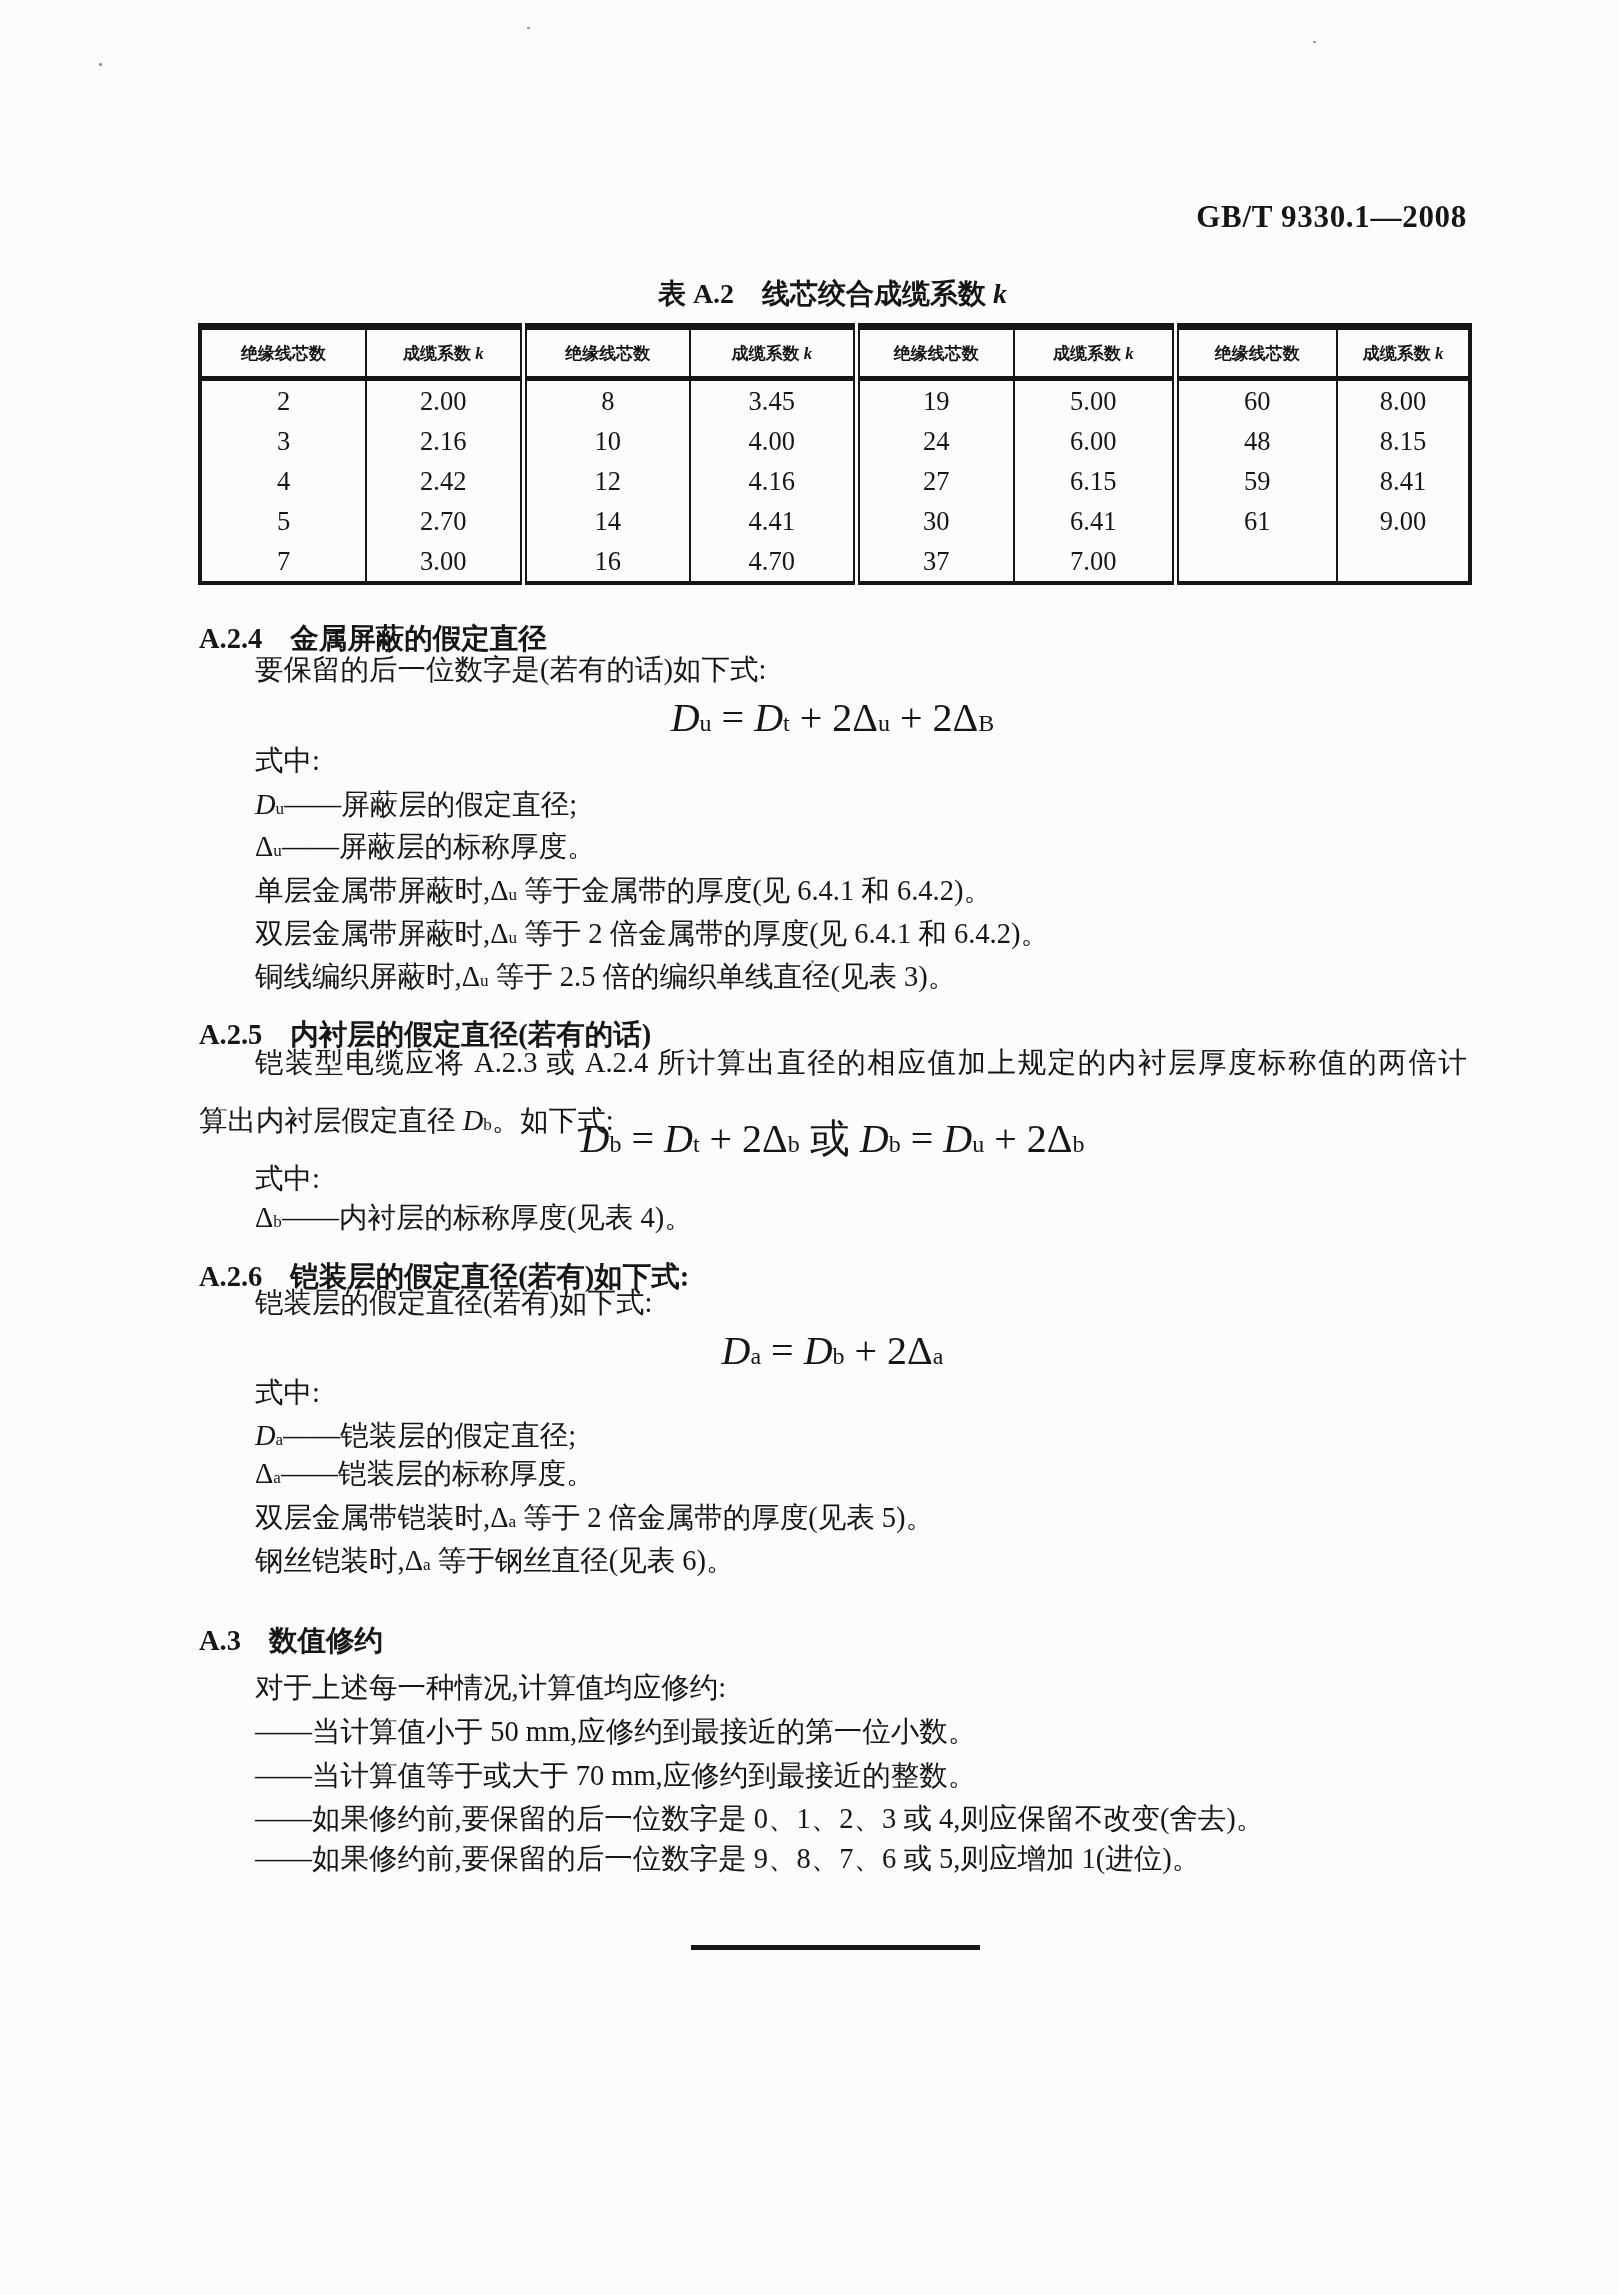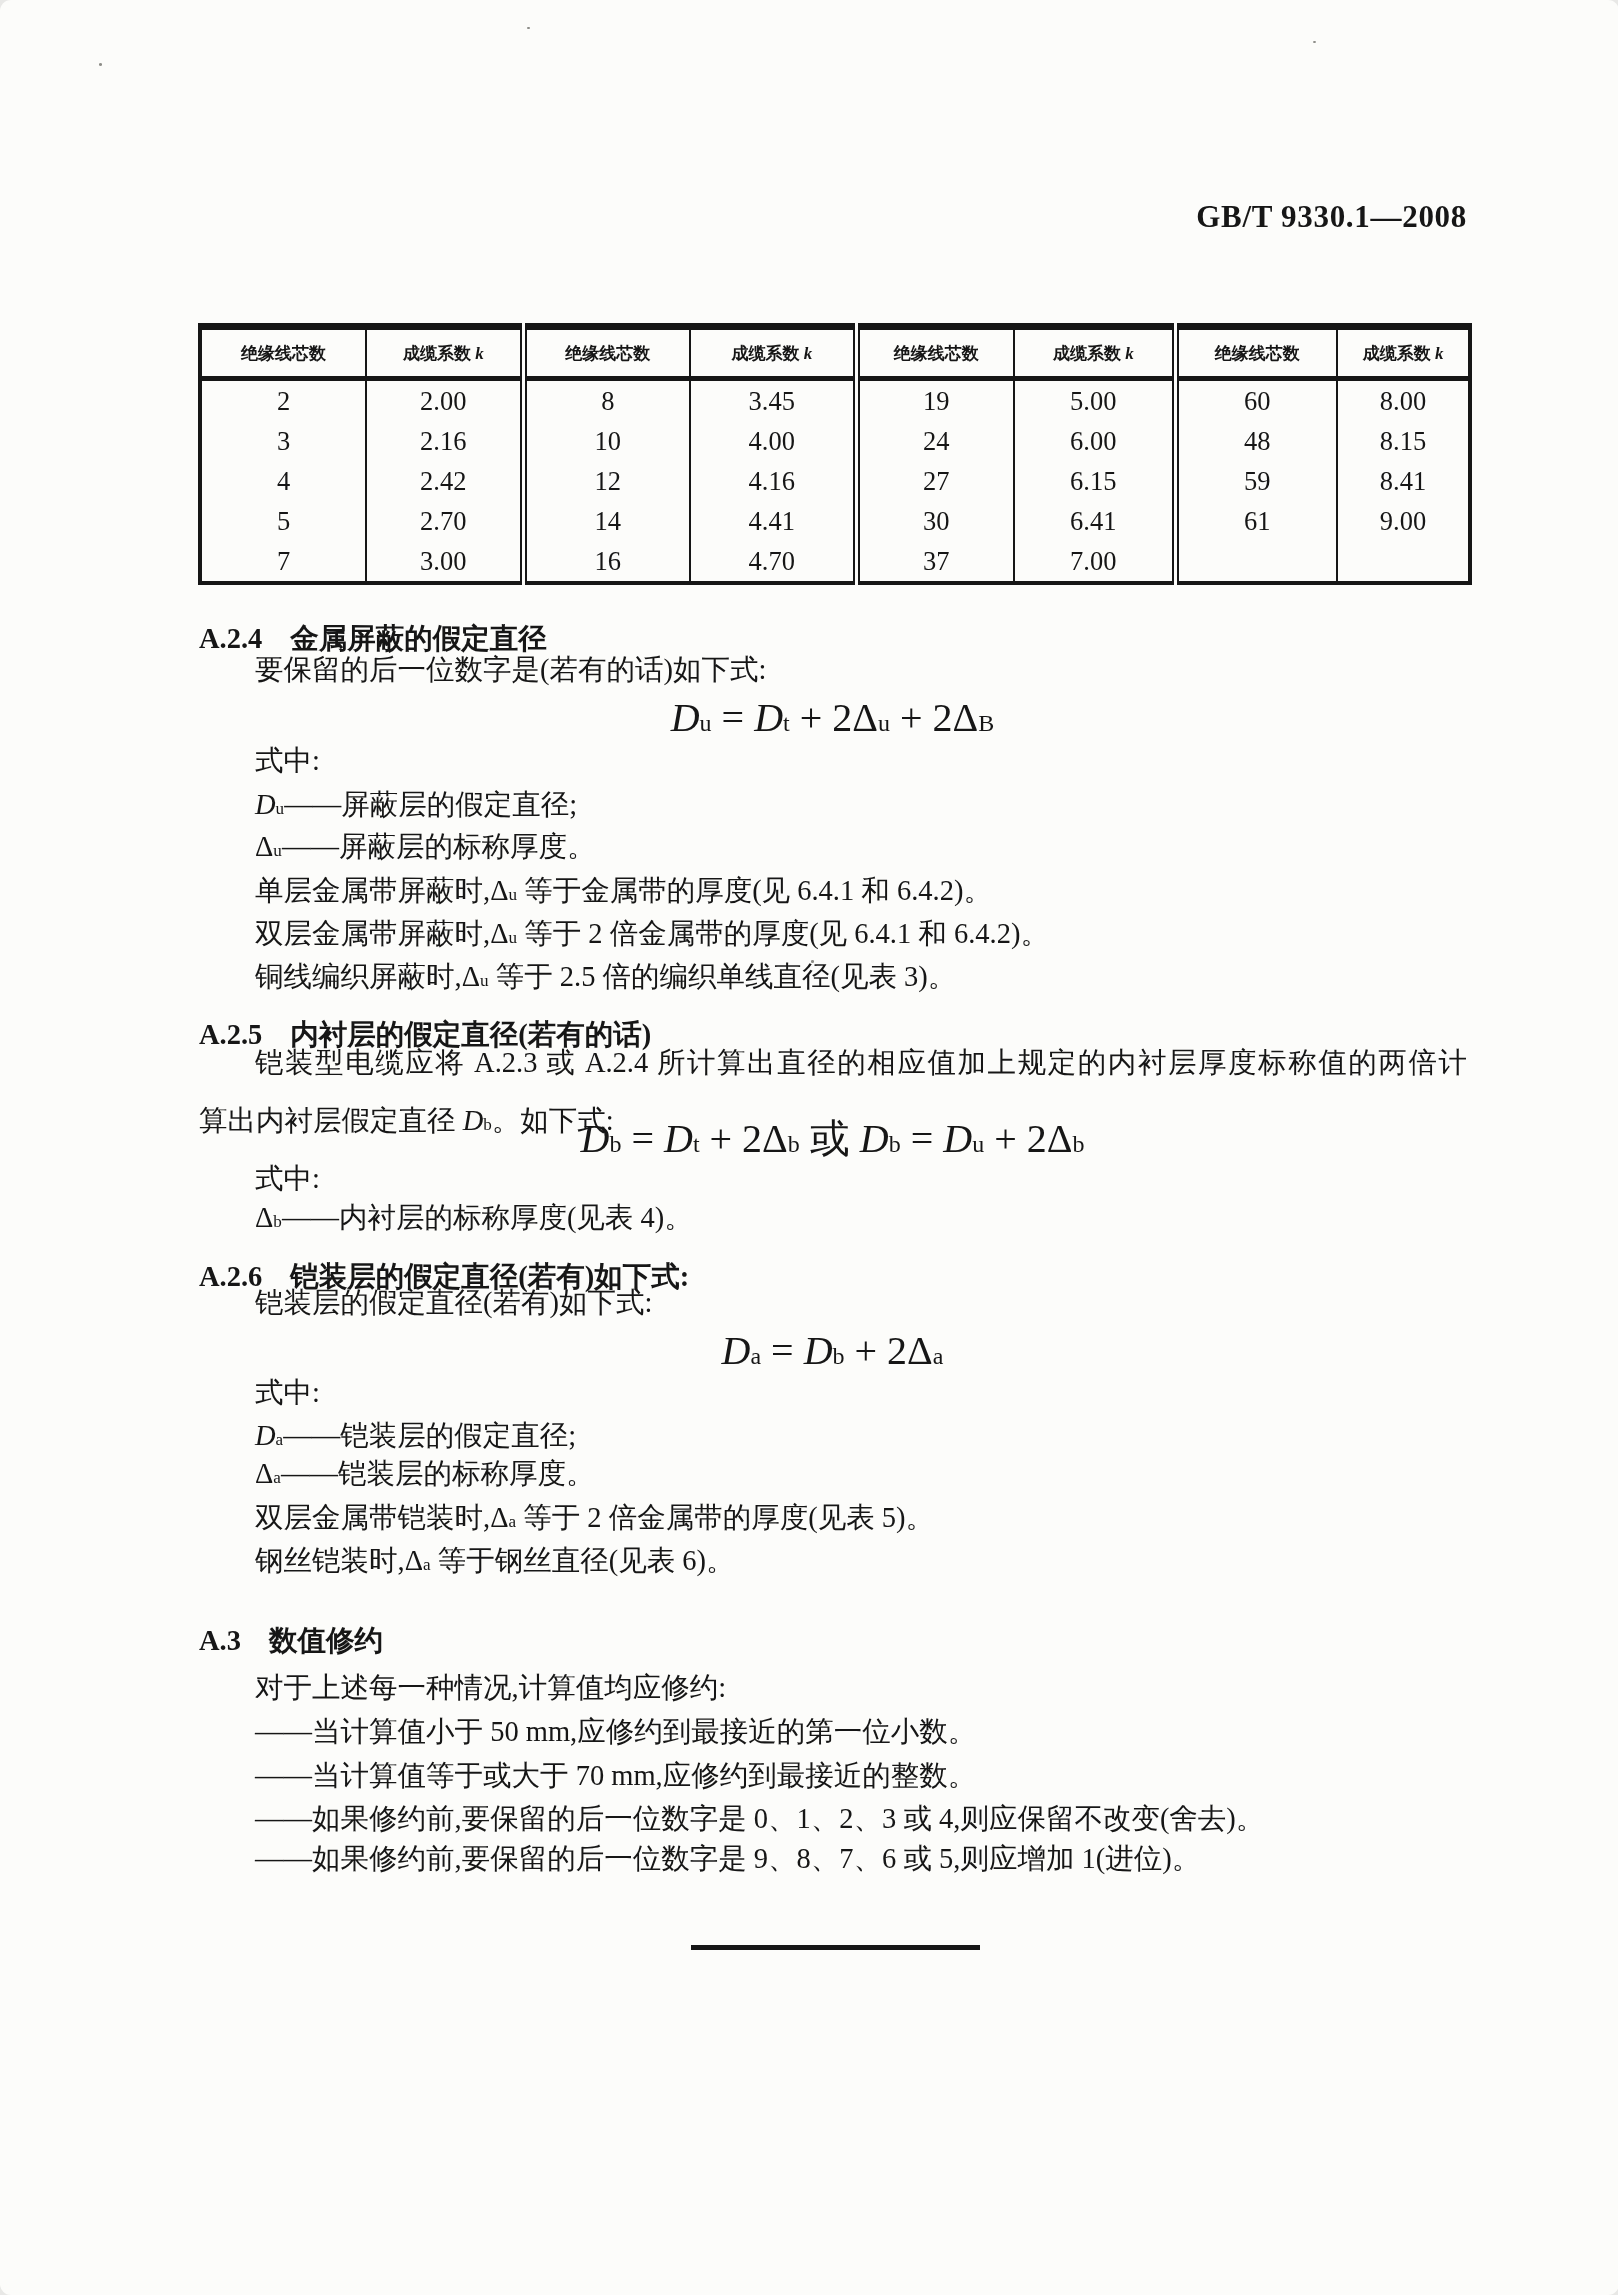--- a/index.html
+++ b/index.html
@@ -3,21 +3,20 @@
 <meta charset="utf-8">
 <style>
   html,body{margin:0;padding:0;background:#e8e8e6;}
   .page{
     position:relative;
     width:1619px;height:2295px;
     background:#fcfcfa;
     color:#161616;
     font-family:"Liberation Serif","DejaVu Serif",serif;
     overflow:hidden;
-    border-radius:11px;
   }
   
   .line{
     position:absolute;
     height:36px;line-height:36px;
     font-size:28.5px;
     white-space:nowrap;
   }
   .heading{font-weight:bold;}
   .h-num{margin-right:28px;}
@@ -82,20 +81,21 @@
   
   .speck{position:absolute;background:#8d8d88;border-radius:50%;}
 </style>
 </head>
 <body>
 
 <div class="page">
 
   <div class="doc-number">GB/T 9330.1—2008</div>
 
+  <div class="table-title">表 A.2　线芯绞合成缆系数 <i>k</i></div>
 
   <table class="coef">
     <colgroup>
       <col style="width:166px">
         <col style="width:157px">
       <col style="width:167px">
         <col style="width:166px">
       <col style="width:158px">
         <col style="width:161px">
       <col style="width:162px">

